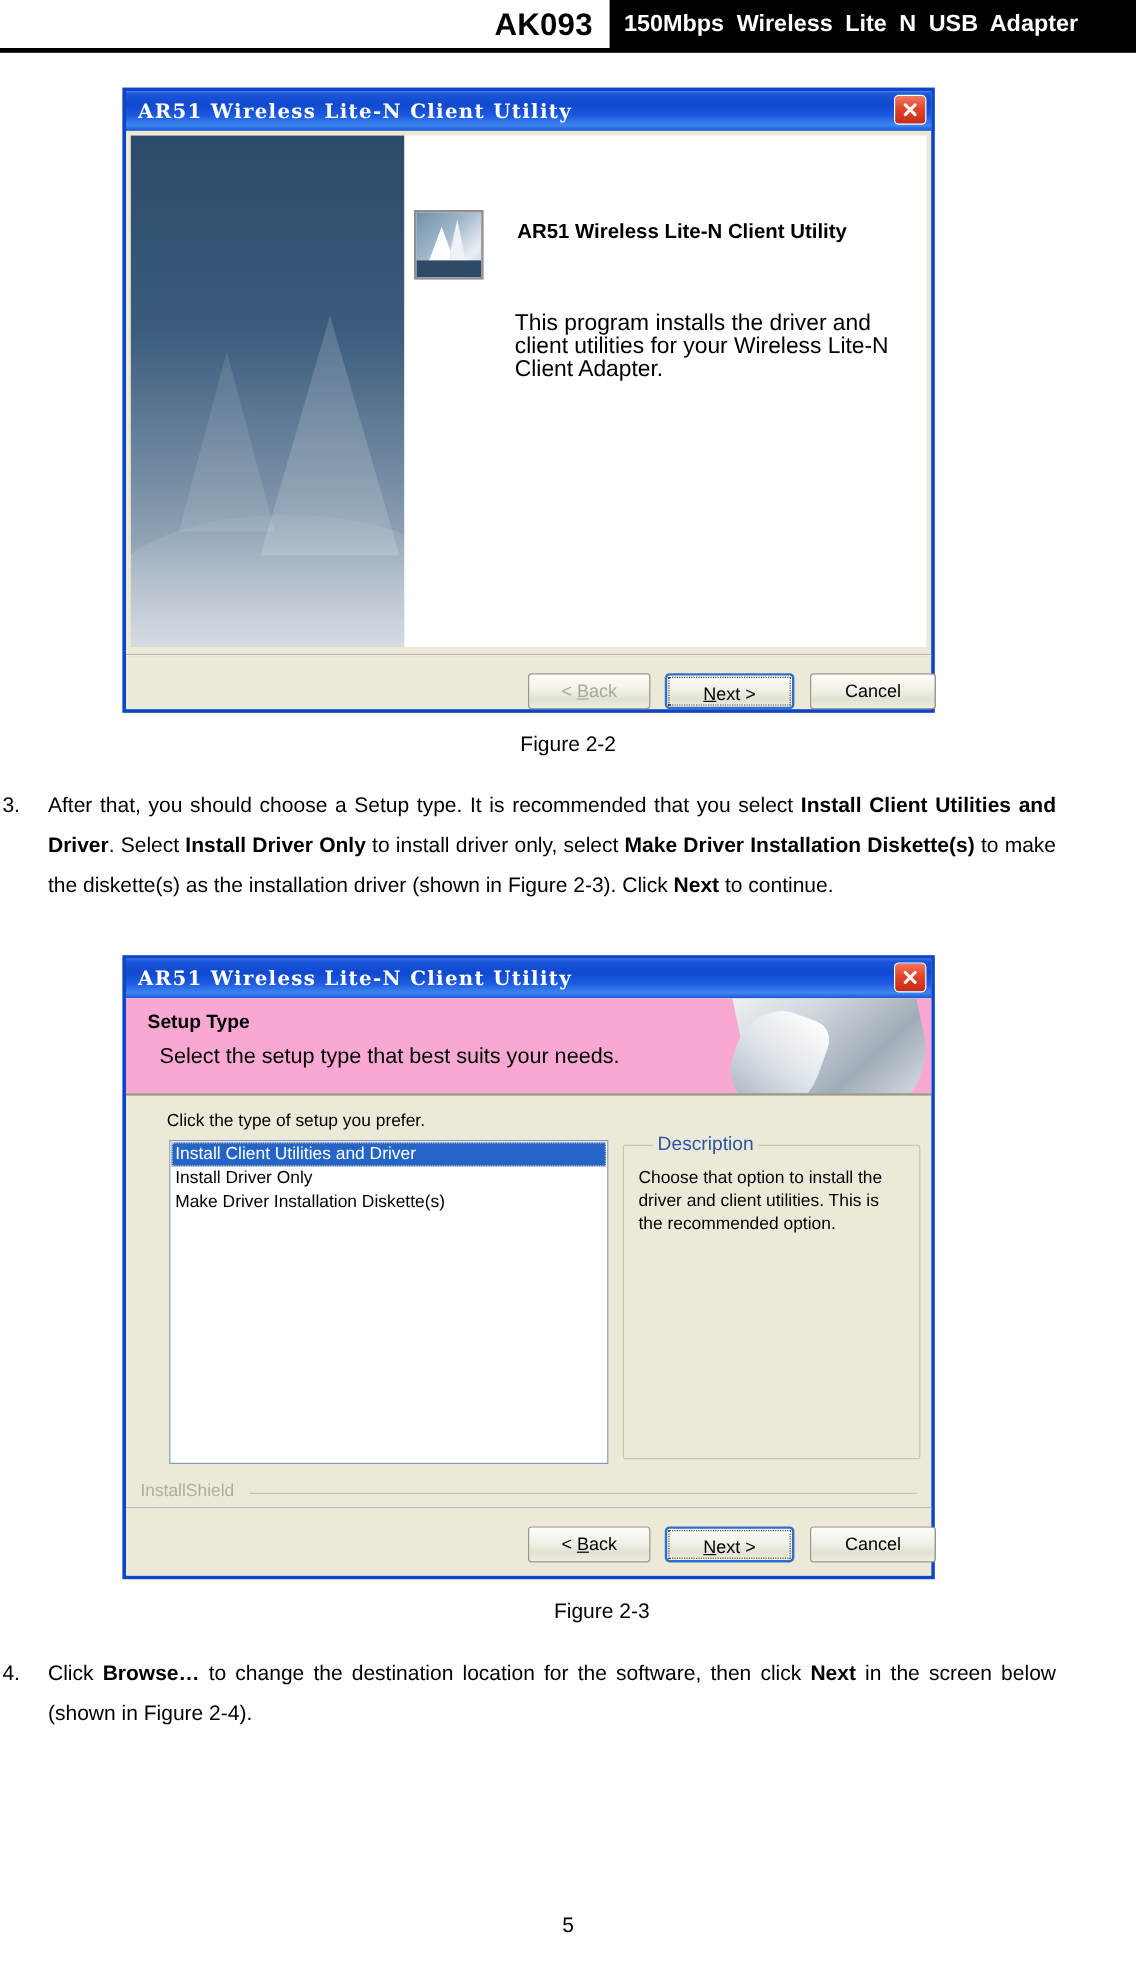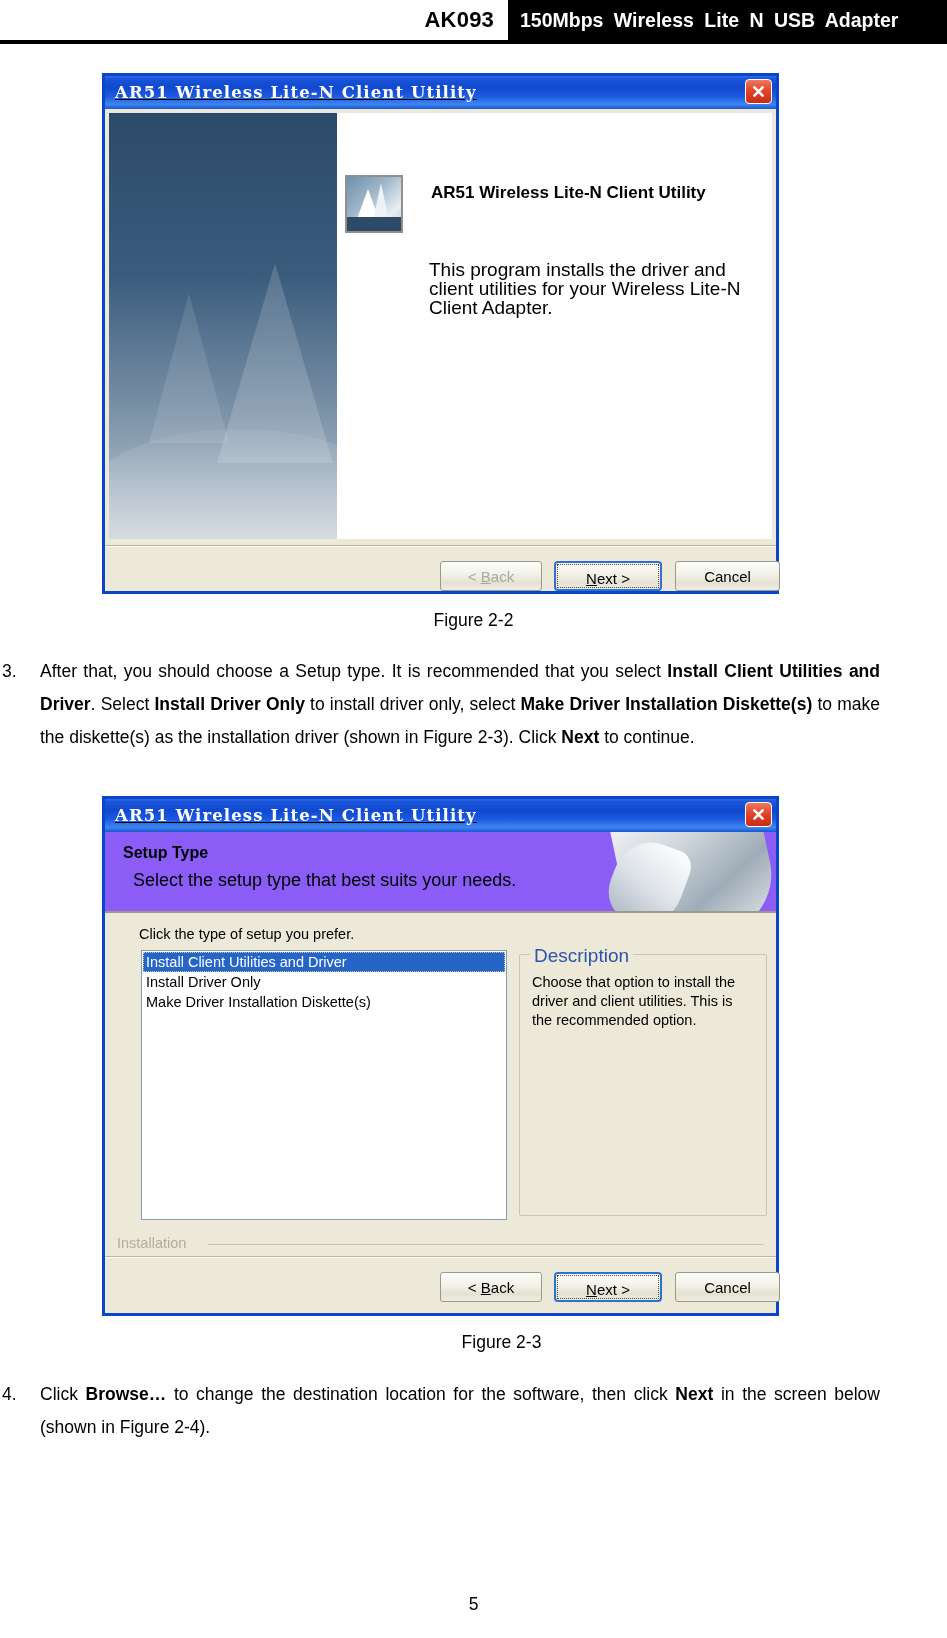--- a/index.html
+++ b/index.html
@@ -28,21 +28,21 @@
     left: 0; top: 0;
     width: 508px; height: 40px;
     background: #ffffff;
     display: flex;
     align-items: center;
     justify-content: flex-end;
     box-sizing: border-box;
     padding-right: 14px;
   }
   .hdr-model {
-    font-size: 22px;
+    font-size: 26px;
     font-weight: bold;
     letter-spacing: 0.2px;
     color: #000;
   }
   .hdr-black {
     position: absolute;
     left: 508px; top: 0;
     width: 439px; height: 40px;
     background: #000000;
     display: flex;
@@ -63,21 +63,20 @@
     width: 947px; height: 4px;
     background: #000000;
   }
 
   
   .dialog {
     position: absolute;
     background: #ece9d8;
     border: 3px solid #0b46c8;
     box-sizing: border-box;
-    text-decoration: underline;
   }
   .titlebar {
     height: 33px;
     background: linear-gradient(to bottom,
         #2f6ce5 0%, #1a54d8 8%, #1049cf 35%,
         #1d5ae0 62%, #3d86f0 86%, #1b55d2 100%);
     display: flex;
     align-items: center;
     padding: 0 5px 0 10px;
     box-sizing: border-box;
@@ -250,21 +249,21 @@
   #dlg2 .body {
     position: absolute;
     left: 0; top: 33px;
     width: 671px; height: 481px;
     background: #ece9d8;
   }
   .banner {
     position: absolute;
     left: 0; top: 0;
     width: 671px; height: 79px;
-    background: #8b5cf6;
+    background: #f9a8d4;
     overflow: hidden;
   }
   .banner-shape1 {
     position: absolute;
     right: 6px; top: -32px;
     width: 150px; height: 140px;
     background: linear-gradient(150deg, #f4f6f8 0%, #cfd6dc 35%, #9facb8 65%, #e8ebee 100%);
     border-radius: 0 0 46% 58%;
     transform: rotate(-12deg);
   }
@@ -326,24 +325,24 @@
   .groupbox {
     position: absolute;
     left: 414px; top: 122px;
     width: 248px; height: 262px;
     border: 1px solid #c9c6b5;
     border-radius: 2px;
     box-sizing: border-box;
   }
   .groupbox-legend {
     position: absolute;
-    left: 10px; top: -10px;
+    left: 24px; top: -10px;
     background: #ece9d8;
     padding: 0 4px;
-    font-size: 19px;
+    font-size: 16px;
     color: #2d55a8;
   }
   .groupbox-text {
     position: absolute;
     left: 12px; top: 18px;
     width: 222px;
     font-size: 14.5px;
     line-height: 19px;
     color: #000;
   }
@@ -489,21 +488,21 @@
       <div class="list-item selected">Install Client Utilities and Driver</div>
       <div class="list-item">Install Driver Only</div>
       <div class="list-item">Make Driver Installation Diskette(s)</div>
     </div>
 
     <div class="groupbox">
       <span class="groupbox-legend">Description</span>
       <div class="groupbox-text">Choose that option to install the driver and client utilities. This is the recommended option.</div>
     </div>
 
-    <div class="installshield">Installation</div>
+    <div class="installshield">InstallShield</div>
     <div class="installshield-line"></div>
     <div class="dlg2-footer-rule"></div>
 
     <div class="btnrow" style="left:335px; top:440px;">
       <div class="btn" style="width:102px;">
         <span>&lt;&nbsp;<span class="u">B</span>ack</span>
       </div>
       <div class="btn default" style="width:108px; margin-left:12px;">
         <span class="inner">
           <span><span class="u">N</span>ext&nbsp;&gt;</span>

